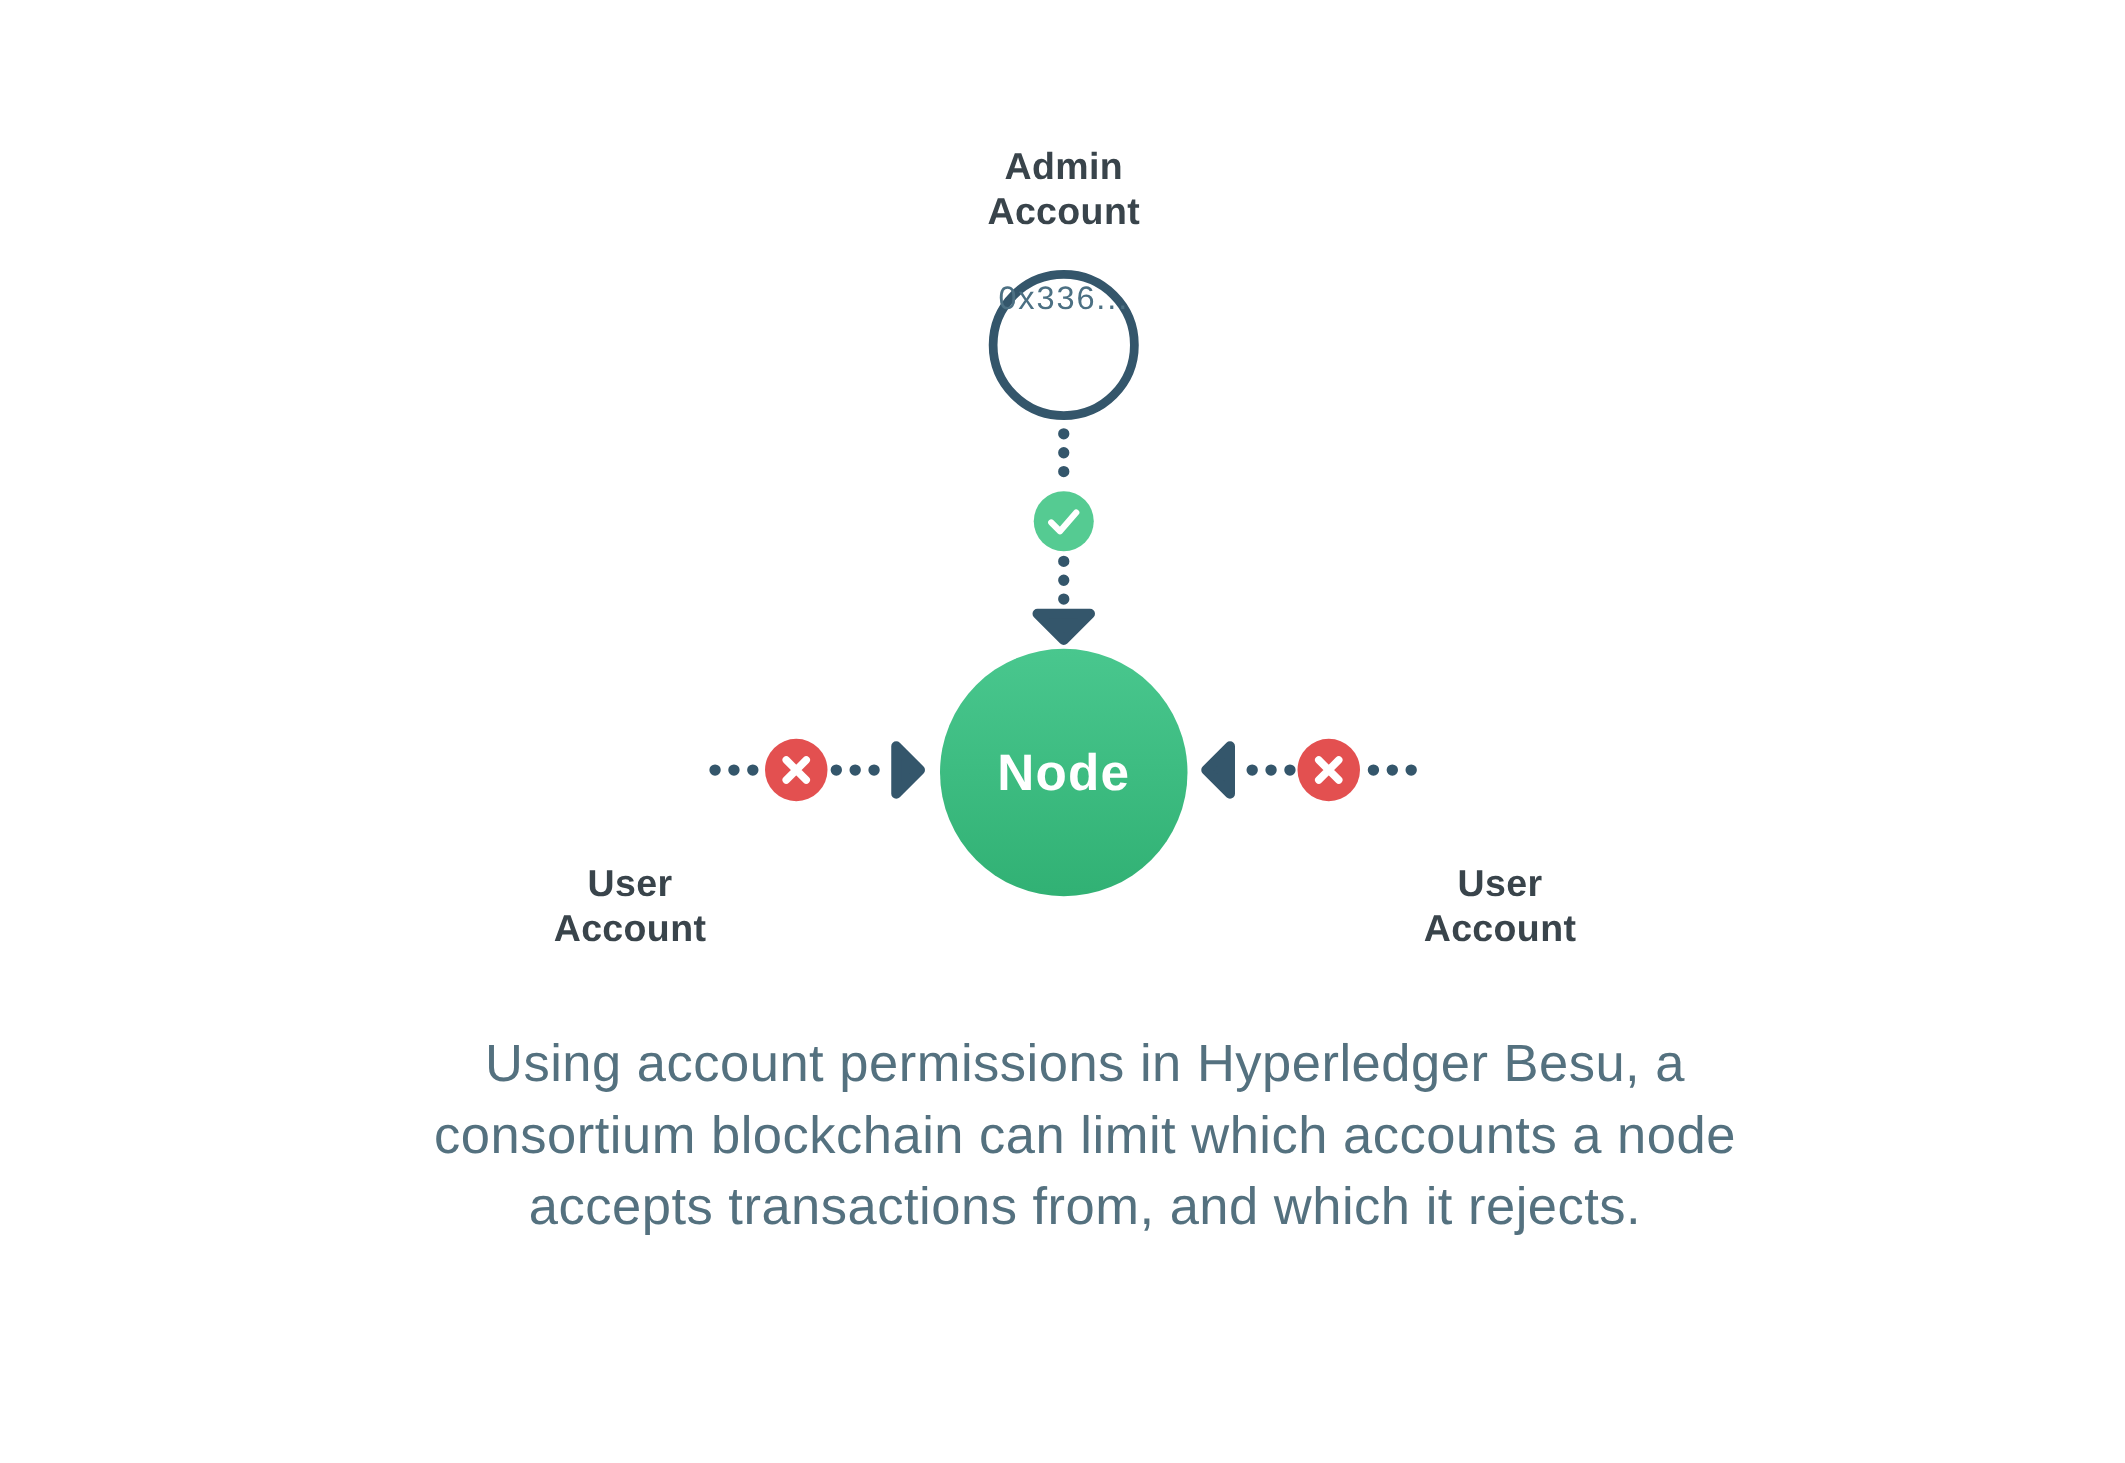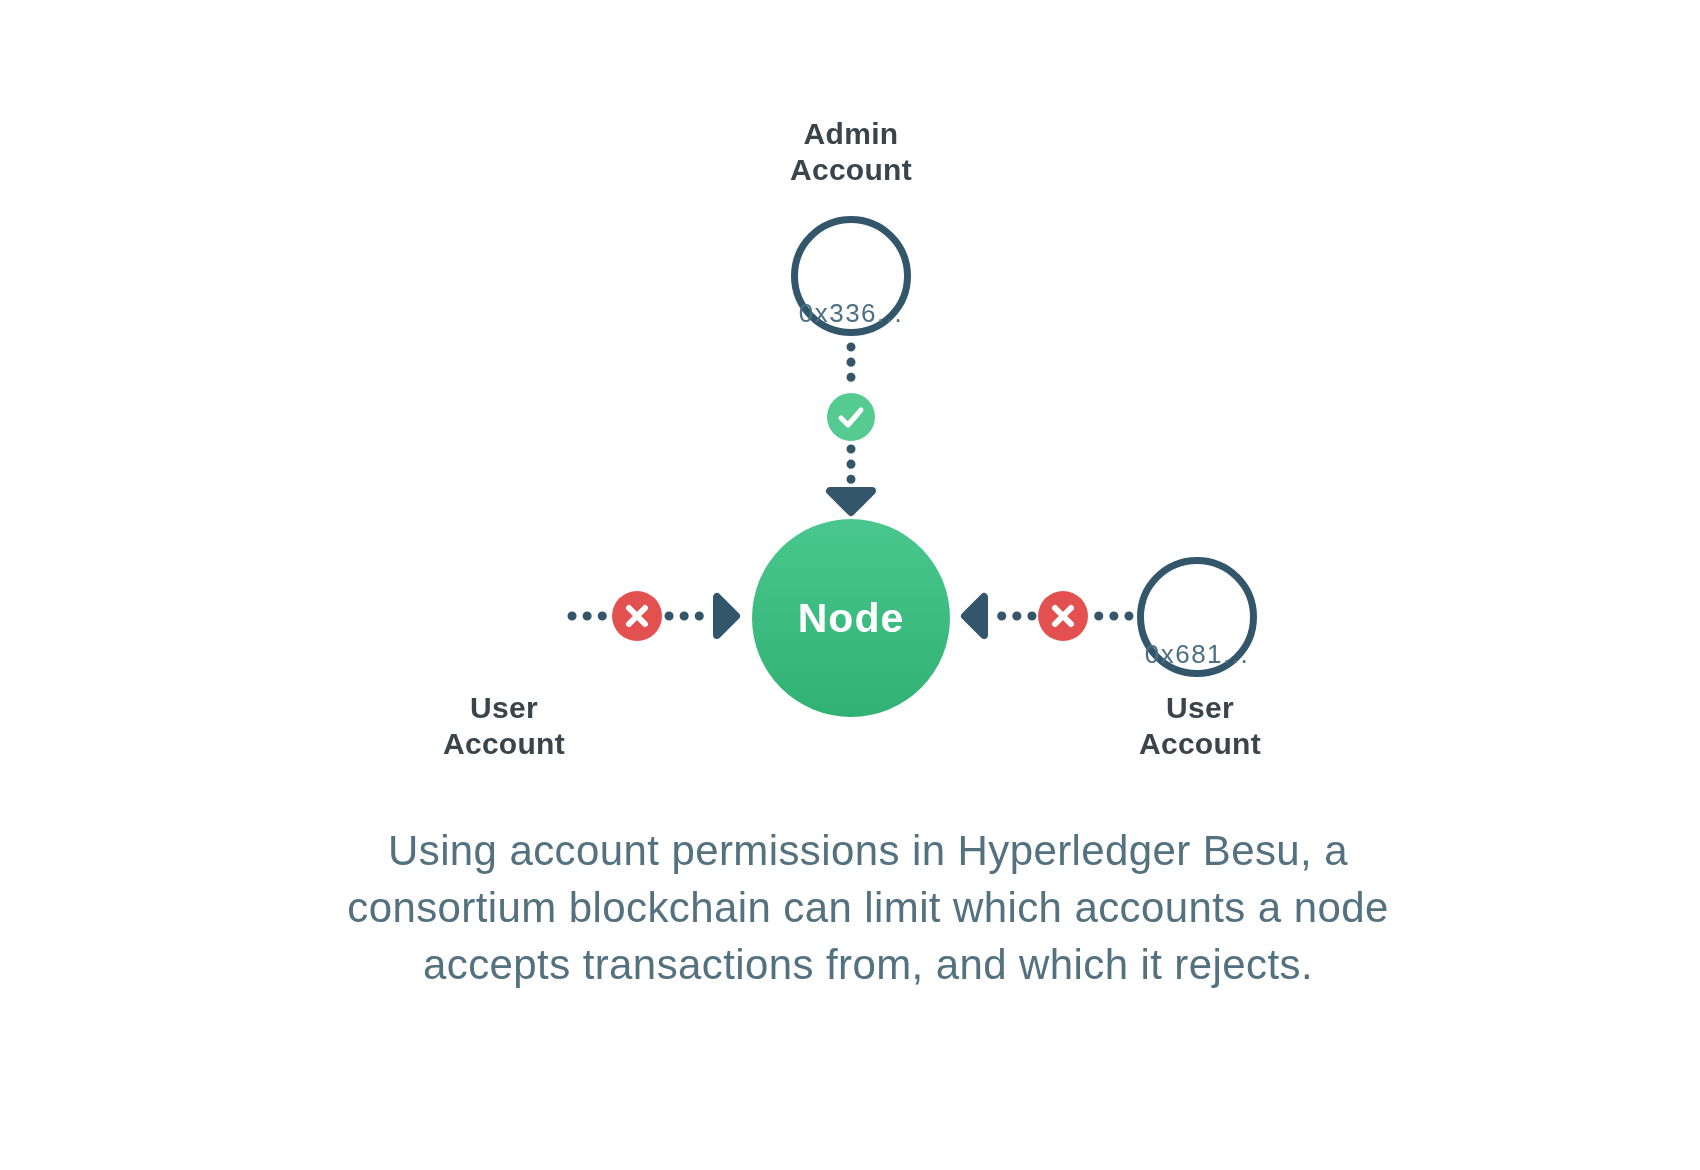--- a/index.html
+++ b/index.html
@@ -13,21 +13,21 @@
   .label{
     position:absolute;width:300px;text-align:center;color:#39444B;
     font-size:30px;font-weight:bold;line-height:36px;white-space:pre-line;
     letter-spacing:0.3px;
   }
   .admin-label{left:701px;top:116px;}
   .user-label-left{left:354px;top:690px;}
   .user-label-right{left:1050px;top:690px;}
   .account-circle{
     position:absolute;width:106px;height:106px;border:7px solid #34566B;
-    border-radius:50%;background:#ffffff;display:flex;align-items:flex-end;justify-content:center;
+    border-radius:50%;background:#ffffff;display:flex;align-items:flex-start;justify-content:center;
   }
   .admin-circle{left:791px;top:216px;}
   .user-circle-left{left:444px;top:557px;}
   .user-circle-right{left:1137px;top:557px;}
   .hash{color:#4C7083;font-size:26px;letter-spacing:1.5px;white-space:nowrap;}
   .badge{
     position:absolute;border-radius:50%;display:flex;align-items:center;justify-content:center;
   }
   .badge-green{left:827px;top:393px;width:48px;height:48px;background:#55CB92;}
   .badge-red{width:50px;height:50px;background:#E35050;}
@@ -79,23 +79,20 @@
     <span class="node-text">Node</span>
   </div>
 
 
   <div class="badge badge-red badge-red-left">
     <svg width="50" height="50" viewBox="0 0 50 50" xmlns="http://www.w3.org/2000/svg">
       <path d="M17 17 L33 33 M33 17 L17 33" fill="none" stroke="#ffffff" stroke-width="6" stroke-linecap="round"></path>
     </svg>
   </div>
 
-  <div class="account-circle user-circle-right">
-    <span class="hash">0x681...</span>
-  </div>
 
   <div class="badge badge-red badge-red-right">
     <svg width="50" height="50" viewBox="0 0 50 50" xmlns="http://www.w3.org/2000/svg">
       <path d="M17 17 L33 33 M33 17 L17 33" fill="none" stroke="#ffffff" stroke-width="6" stroke-linecap="round"></path>
     </svg>
   </div>
 
   <div class="label user-label-left">User
 Account</div>
   <div class="label user-label-right">User

